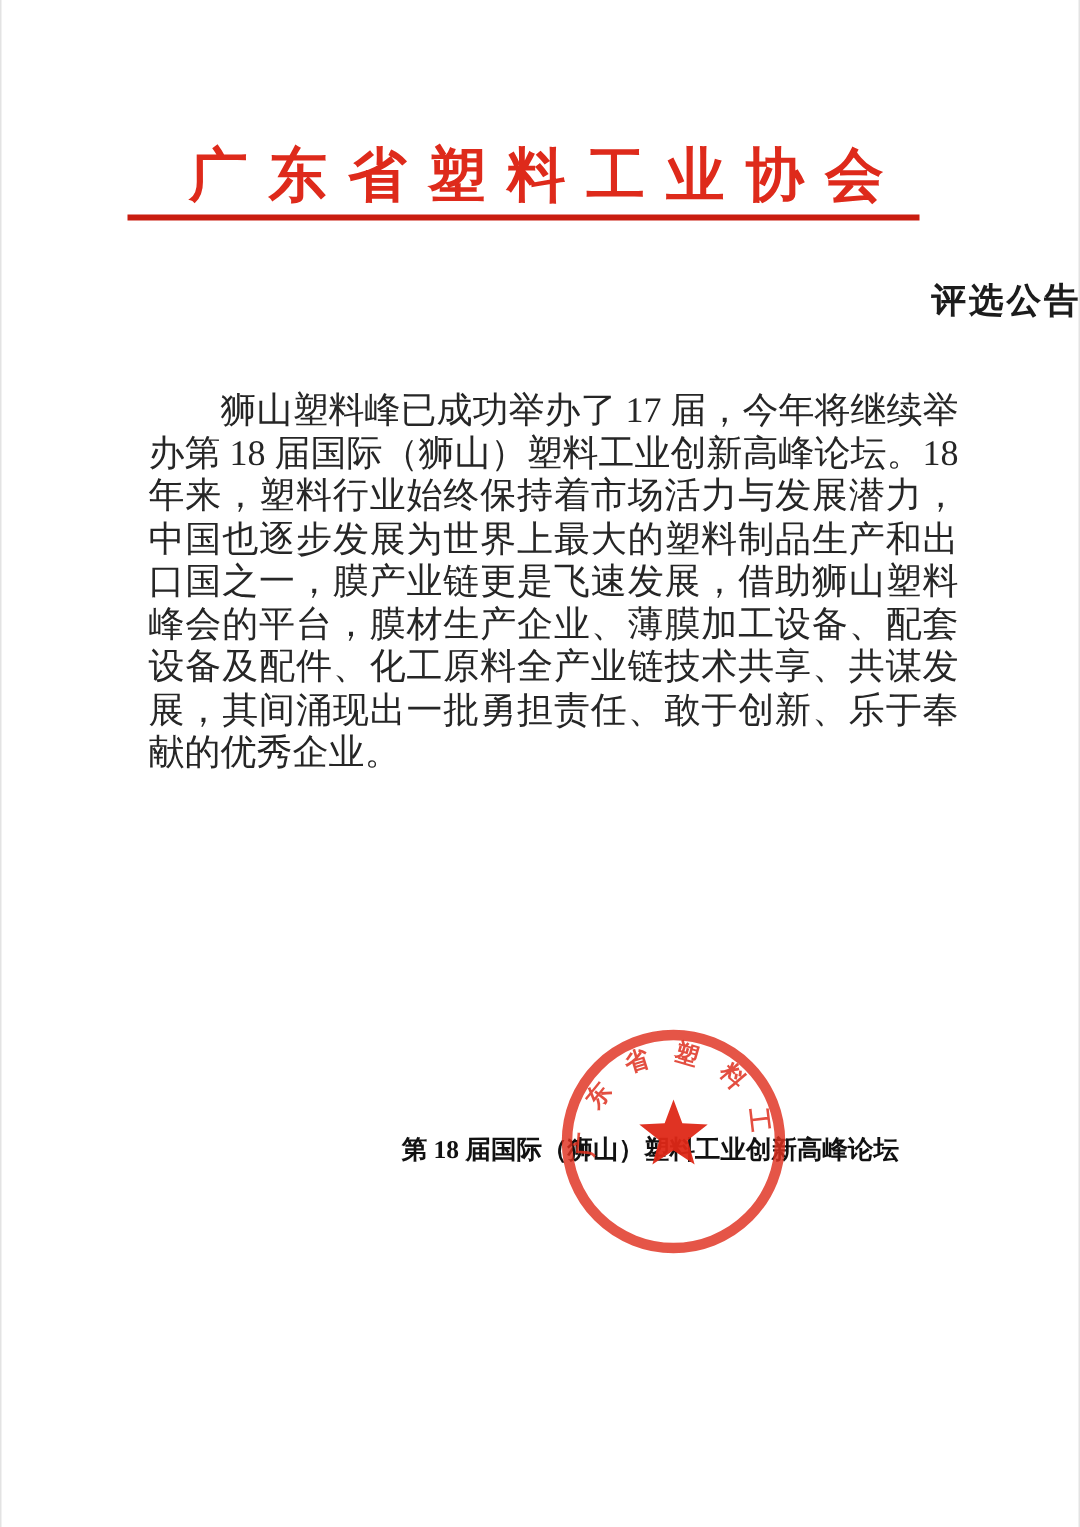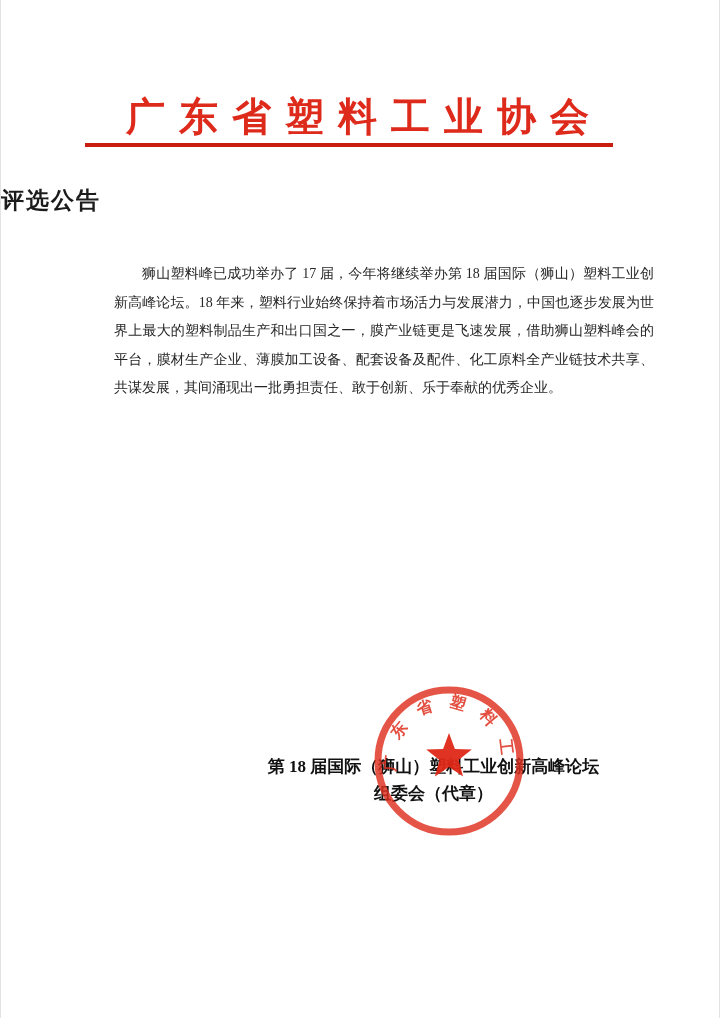--- a/index.html
+++ b/index.html
@@ -28,31 +28,31 @@
   .red-rule{
     position:absolute;
     top:143px;left:84px;
     width:528px;height:4px;
     background:#c91d10;
   }
   .doc-title{
     position:absolute;
     top:185px;left:0;width:720px;
     margin:0;
-    text-align:left;
+    text-align:right;
     font-size:23px;
     font-weight:700;
     color:#1c1c1c;
     letter-spacing:2px;
   }
   .body-text{
     position:absolute;
-    top:260px;left:113px;
+    top:260px;left:98px;
     width:540px;
-    font-size:14px;
+    font-size:24px;
     line-height:28.5px;
     color:#262626;
     text-align:justify;
     text-justify:inter-ideograph;
   }
   .body-text p{
     margin:0;
     text-indent:2em;
   }
   .signature{
@@ -95,21 +95,20 @@
   <div class="red-rule"></div>
 
   <h1 class="doc-title">评选公告</h1>
 
   <div class="body-text">
     <p>狮山塑料峰已成功举办了 17 届，今年将继续举办第 18 届国际（狮山）塑料工业创新高峰论坛。18 年来，塑料行业始终保持着市场活力与发展潜力，中国也逐步发展为世界上最大的塑料制品生产和出口国之一，膜产业链更是飞速发展，借助狮山塑料峰会的平台，膜材生产企业、薄膜加工设备、配套设备及配件、化工原料全产业链技术共享、共谋发展，其间涌现出一批勇担责任、敢于创新、乐于奉献的优秀企业。</p>
   </div>
 
   <div class="signature">
     <div class="sig-line">第 18 届国际（狮山）塑料工业创新高峰论坛</div>
-    <div class="sig-line">组委会（代章）</div>
   </div>
 
   <svg class="seal" viewBox="0 0 160 160" aria-hidden="true">
     <defs>
       <path id="sealArc" d="M 29.6 96.4 A 53 53 0 1 1 130.4 96.4" fill="none"></path>
     </defs>
     <circle class="ring" cx="80" cy="80" r="71" stroke-width="7"></circle>
     <path class="star" d="M80,52 L85.9,67.9 L102.8,68.6 L89.5,79.1 L94.1,95.4 L80,86 L65.9,95.4 L70.5,79.1 L57.2,68.6 L74.1,67.9 Z"></path>
     <text class="ring-text">
       <textPath href="#sealArc" startOffset="6">广东省塑料工业协会</textPath>

